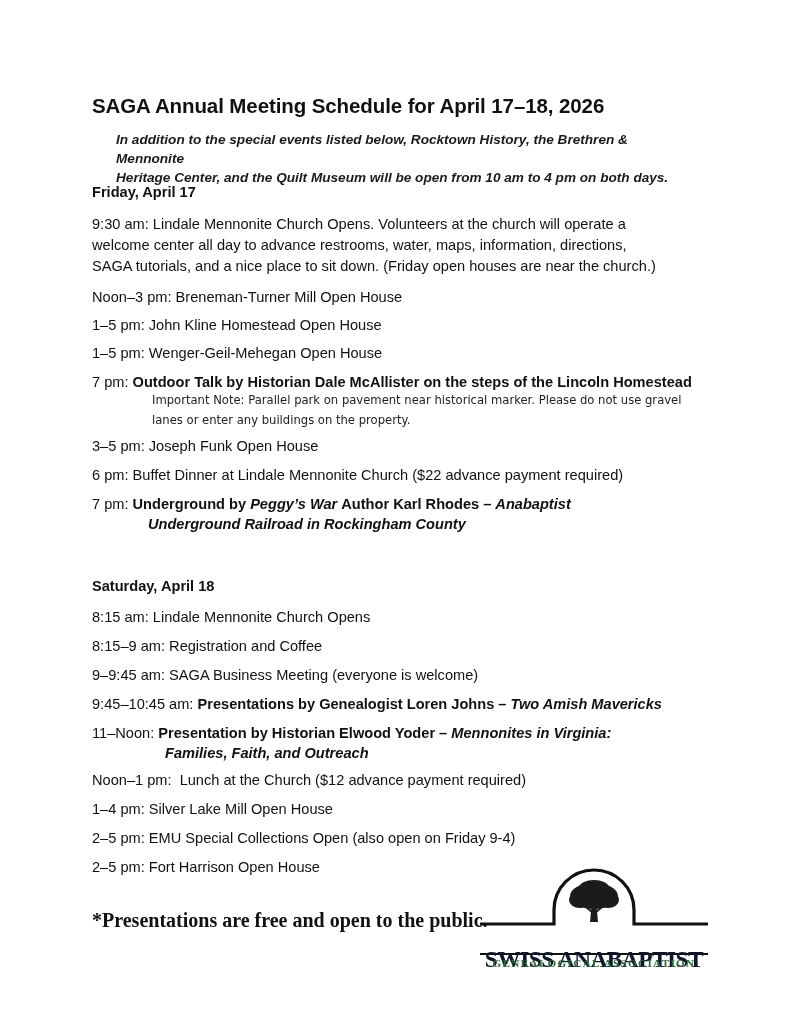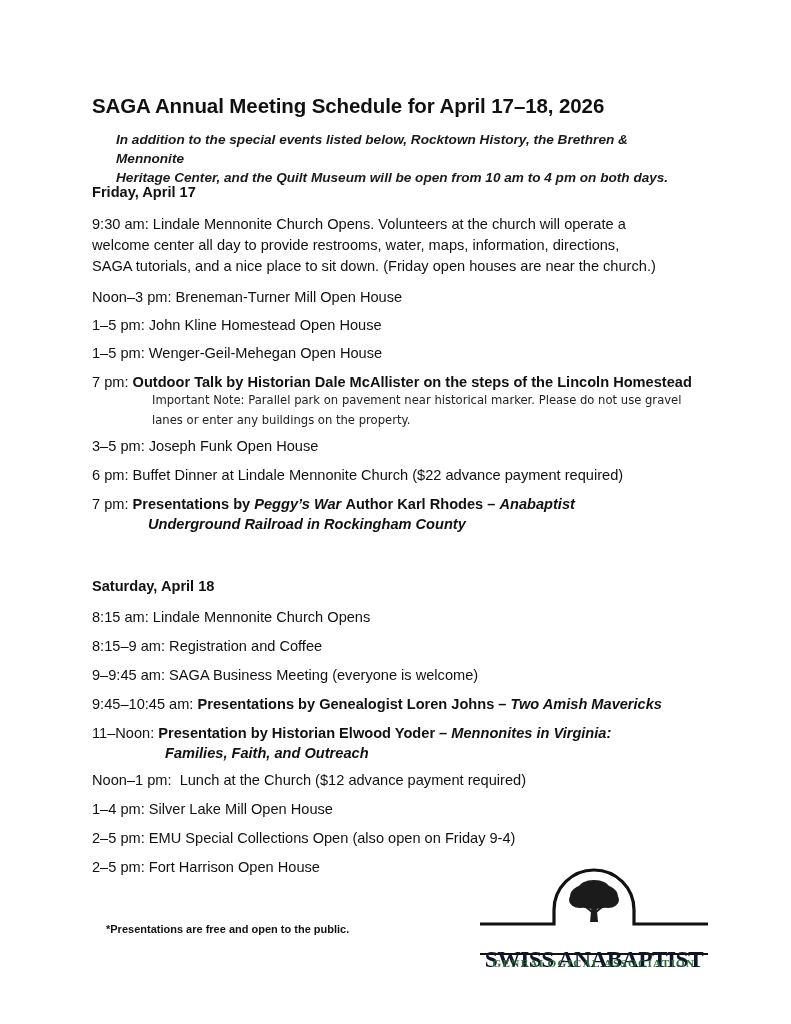--- a/index.html
+++ b/index.html
@@ -72,24 +72,25 @@
       font-size: 11.6px;
       line-height: 20px;
       color: #222222;
       margin: 0;
       white-space: normal;
     }
     .footnote {
       position: absolute;
       left: 92px;
       top: 909px;
-      font-size: 11px;
-      font-weight: bold;
-      margin: 14px;
-      white-space: nowrap;
+      font-size: 20px;
+      font-weight: bold;
+      margin: 0;
+      white-space: nowrap;
+      font-family: Liberation Serif, serif;
     }
     .logo {
       position: absolute;
       left: 478px;
       top: 866px;
       width: 232px;
       height: 110px;
     }
     .logo svg { display: block; }
     .logo-name {
@@ -129,21 +130,21 @@
 
   <div class="intro">
     <div>In addition to the special events listed below, Rocktown History, the Brethren &amp; Mennonite</div>
     <div>Heritage Center, and the Quilt Museum will be open from 10 am to 4 pm on both days.</div>
   </div>
 
   <h2 class="day-heading" style="top:184px;">Friday, April 17</h2>
 
   <div class="entry" style="top:214px;">
     <span class="second-line">9:30 am: Lindale Mennonite Church Opens. Volunteers at the church will operate a</span>
-    <span class="second-line">welcome center all day to provide restrooms, water, maps, information, directions,</span>
+    <span class="second-line">welcome center all day to advance restrooms, water, maps, information, directions,</span>
     <span class="second-line">SAGA tutorials, and a nice place to sit down. (Friday open houses are near the church.)</span>
   </div>
 
   <div class="entry" style="top:287px;">
     <span class="time">Noon–3 pm:</span>
     <span>Breneman-Turner Mill Open House</span>
   </div>
 
   <div class="entry" style="top:315px;">
     <span class="time">1–5 pm:</span>
@@ -169,21 +170,21 @@
     <span>Joseph Funk Open House</span>
   </div>
 
   <div class="entry" style="top:465px;">
     <span class="time">6 pm:</span>
     <span>Buffet Dinner at Lindale Mennonite Church ($22 advance payment required)</span>
   </div>
 
   <div class="entry" style="top:494px;">
     <span class="time">7 pm:</span>
-    <span class="bold">Presentations by</span>
+    <span class="bold">Underground by</span>
     <span class="bi">Peggy’s War</span>
     <span class="bold">Author Karl Rhodes –</span>
     <span class="bi">Anabaptist</span>
   </div>
   <div class="entry" style="top:514px; left:148px;">
     <span class="bi">Underground Railroad in Rockingham County</span>
   </div>
 
   <h2 class="day-heading" style="top:578px;">Saturday, April 18</h2>
 

